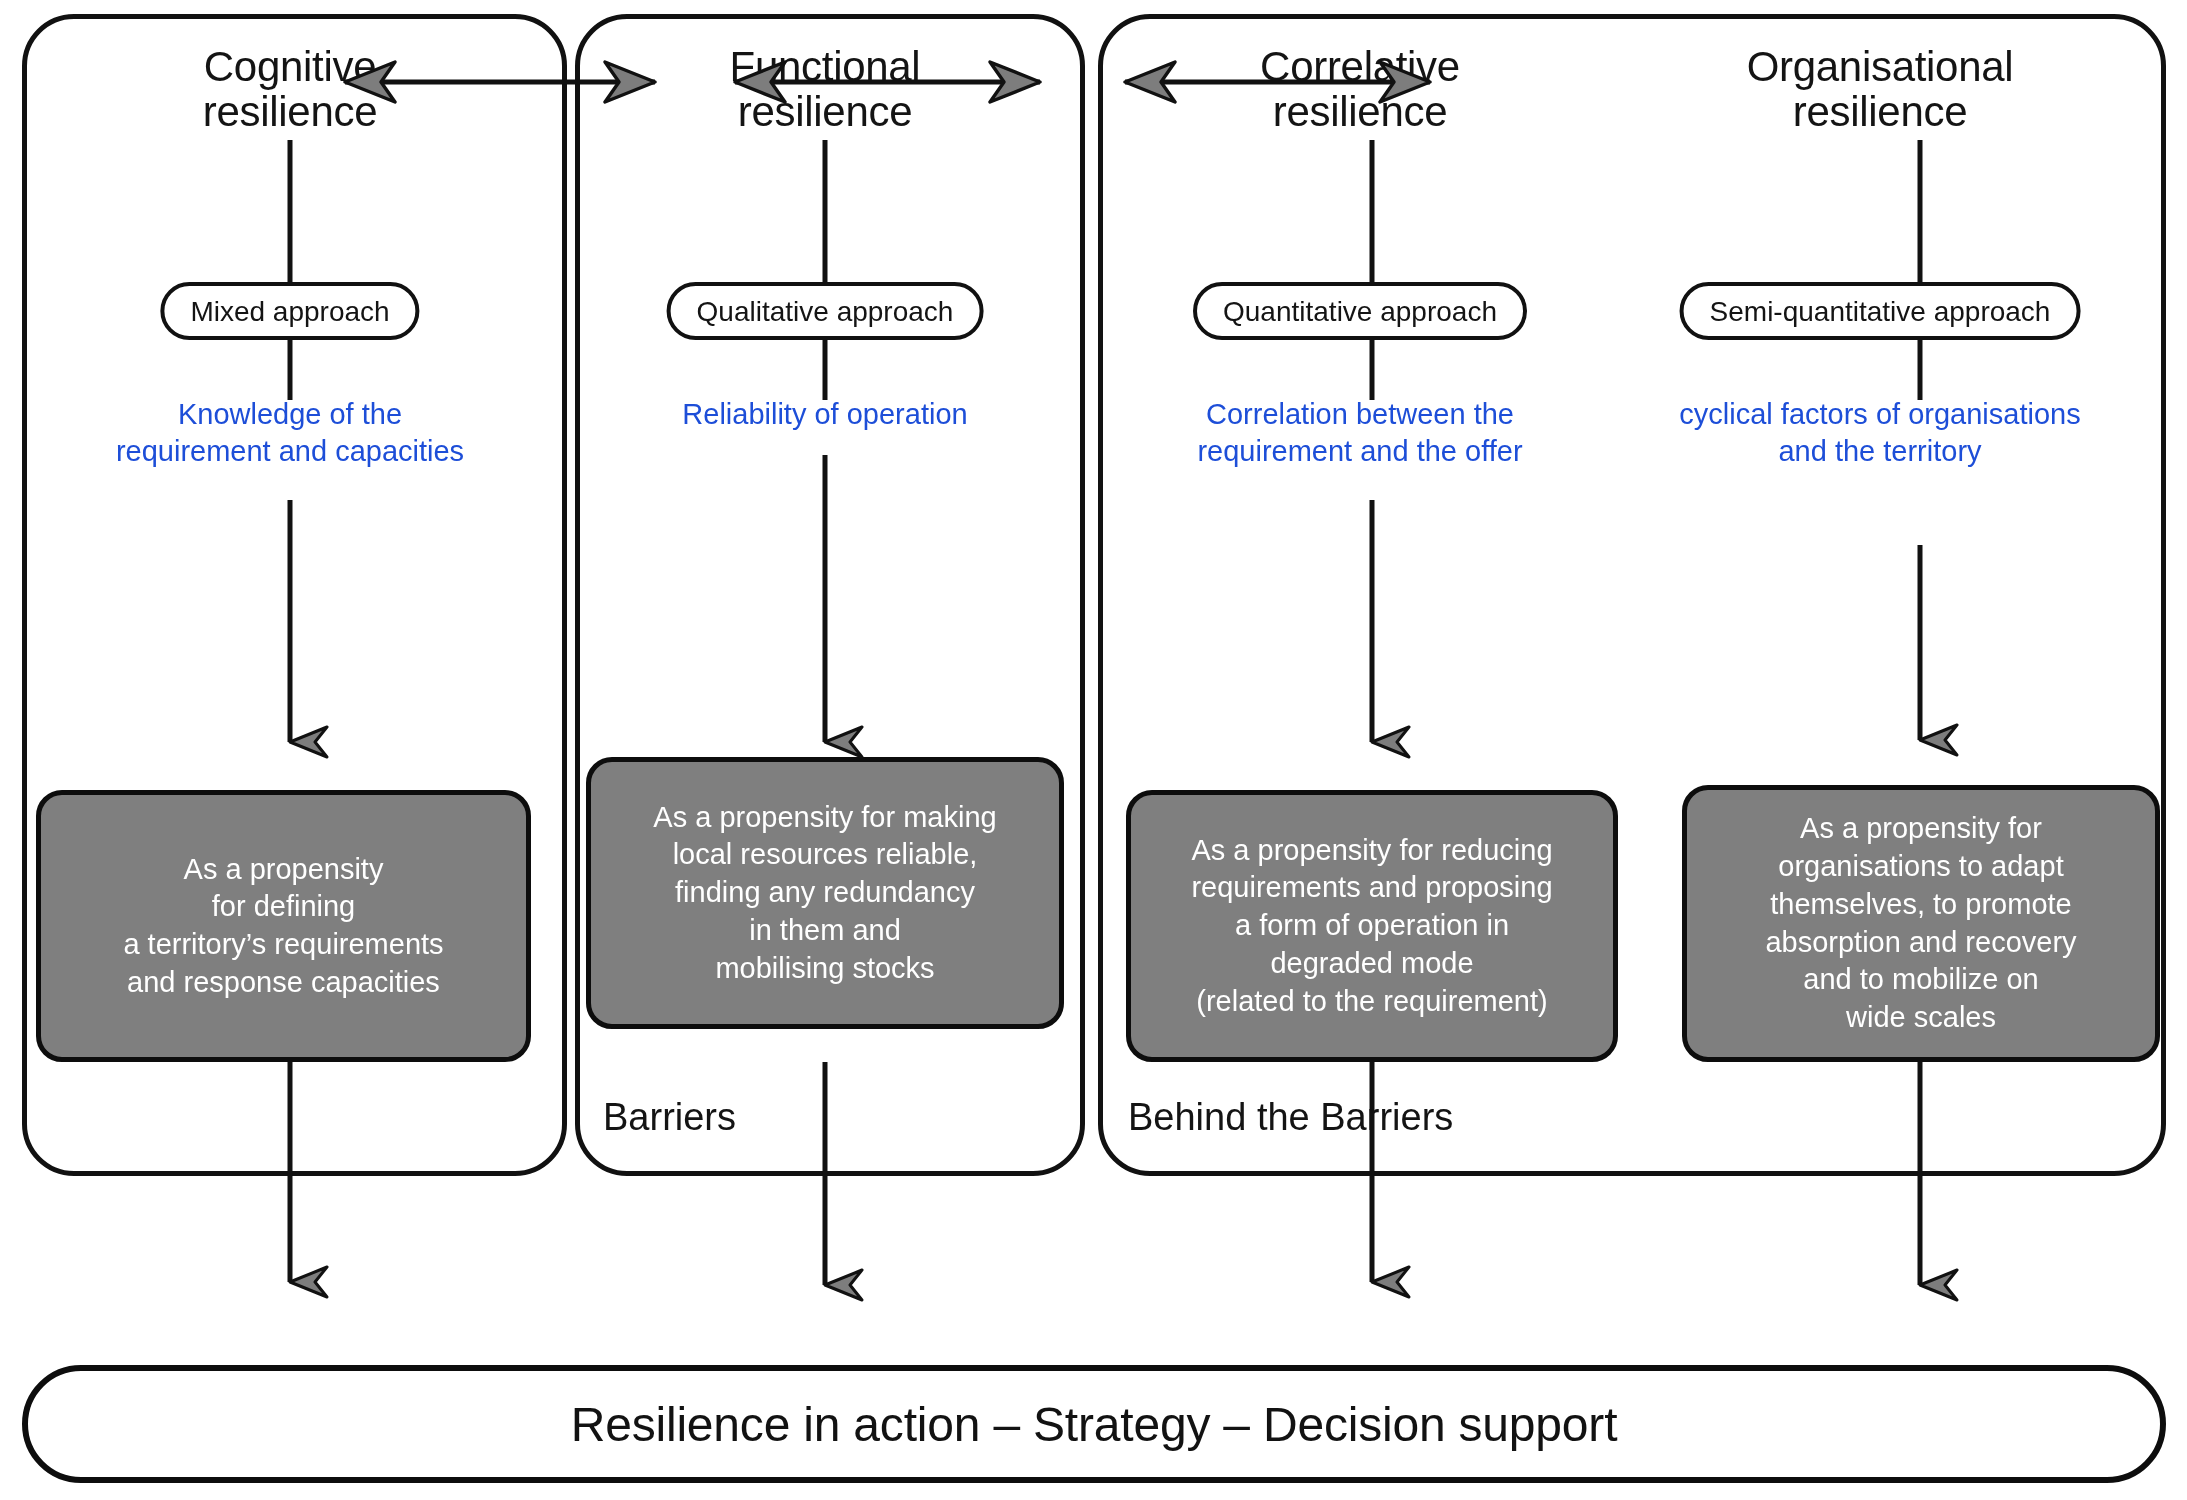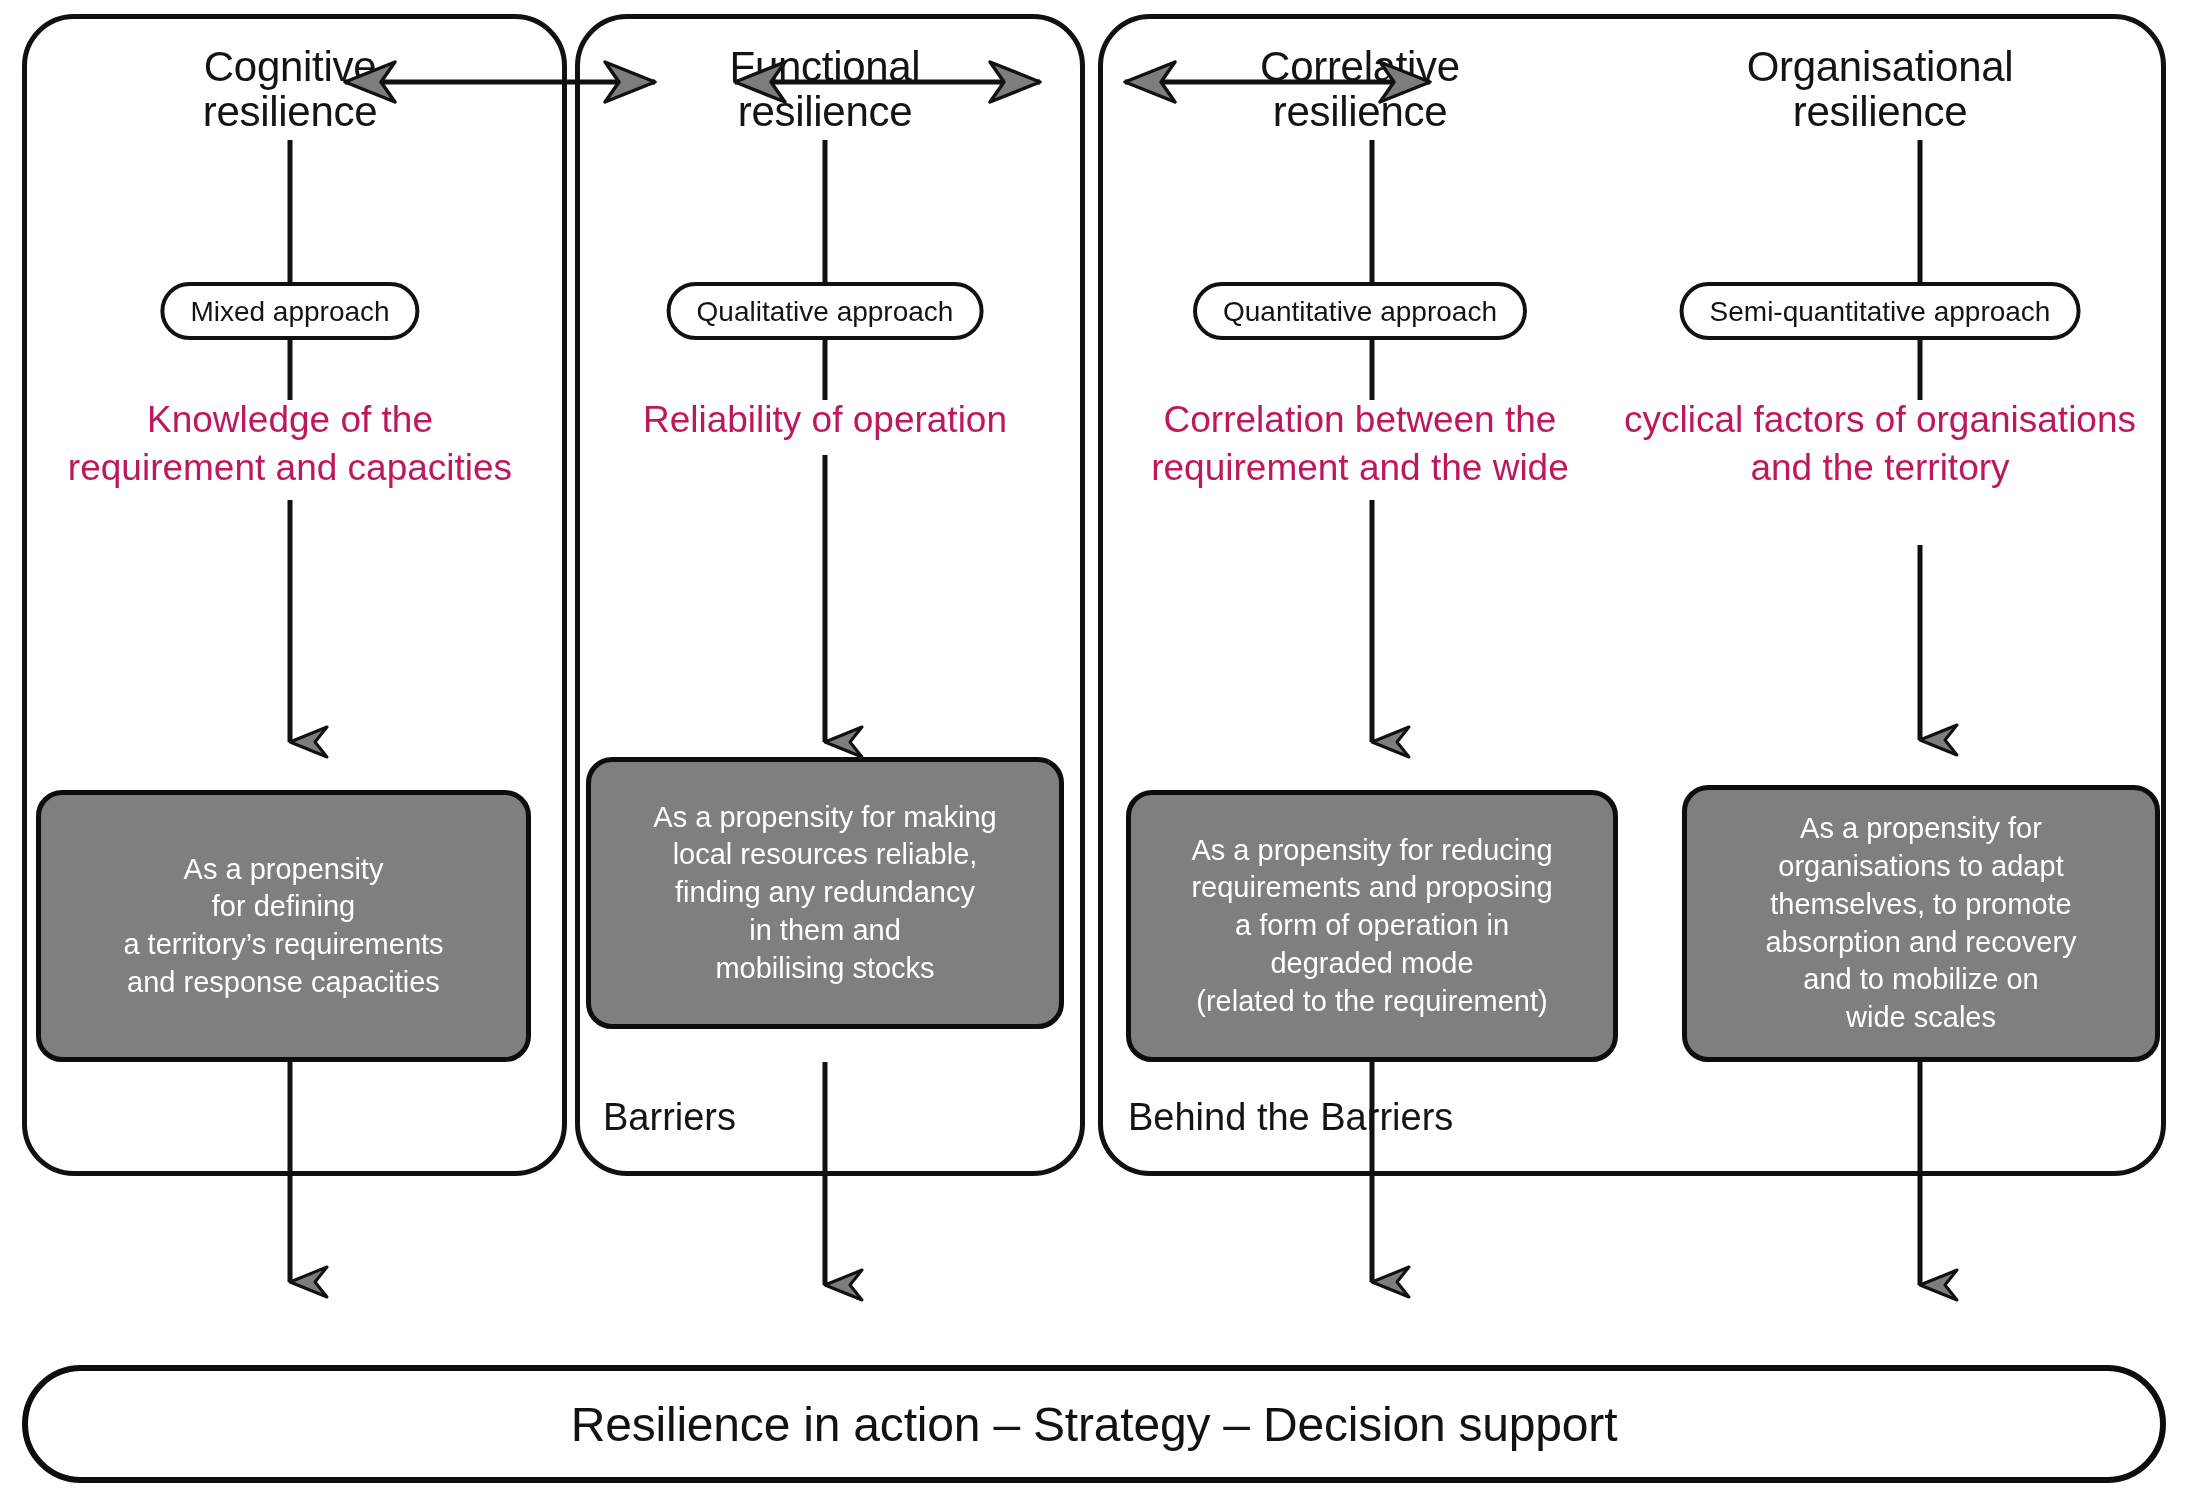--- a/index.html
+++ b/index.html
@@ -74,23 +74,23 @@
     box-sizing: border-box;
     color: #141414;
   }
 
   
   .caption {
     position: absolute;
     top: 396px;
     left: 0;
     width: 100%;
-    font-size: 37px;
+    font-size: 29px;
     line-height: 1.29;
-    color: #be185d;
+    color: #1d4ed8;
   }
   .caption span { display: block; white-space: nowrap; }
 
   
   .greybox {
     position: absolute;
     background: #7f7f7f;
     border: 5px solid #0d0d0d;
     border-radius: 26px;
     color: #ffffff;
@@ -180,21 +180,21 @@
   </div>
 
   <div class="col" id="col-3">
     <div class="title">
       <span>Correlative</span>
       <span>resilience</span>
     </div>
     <div class="pill">Quantitative approach</div>
     <div class="caption">
       <span>Correlation between the</span>
-      <span>requirement and the wide</span>
+      <span>requirement and the offer</span>
     </div>
   </div>
 
   <div class="col" id="col-4">
     <div class="title">
       <span>Organisational</span>
       <span>resilience</span>
     </div>
     <div class="pill">Semi-quantitative approach</div>
     <div class="caption">

